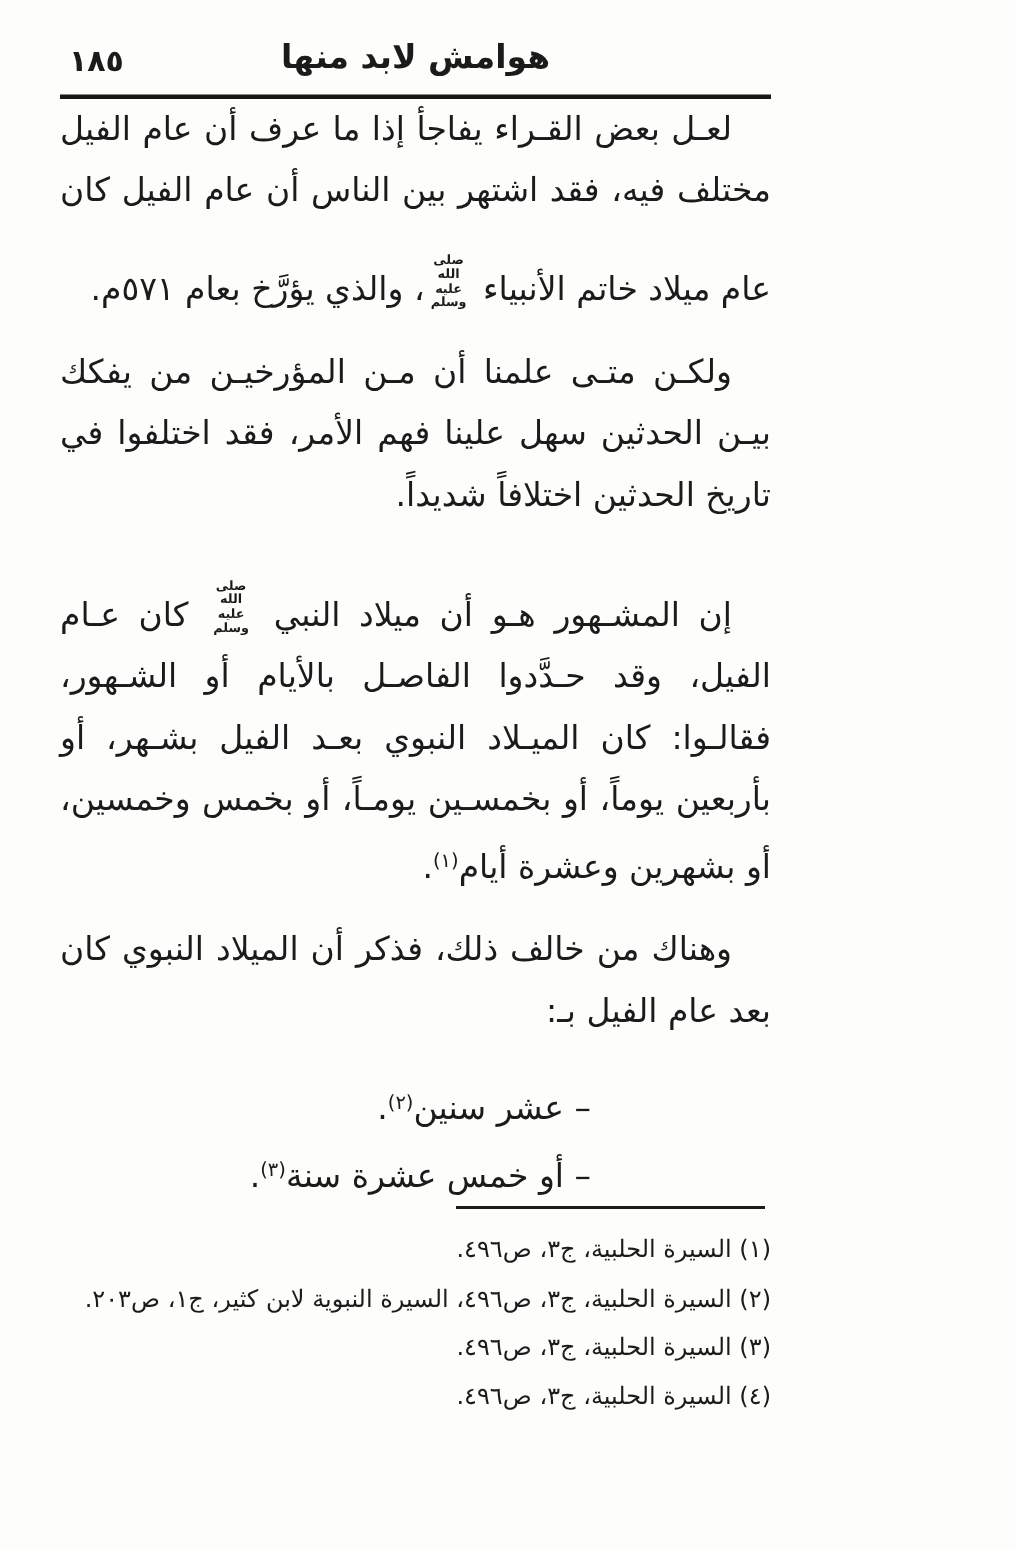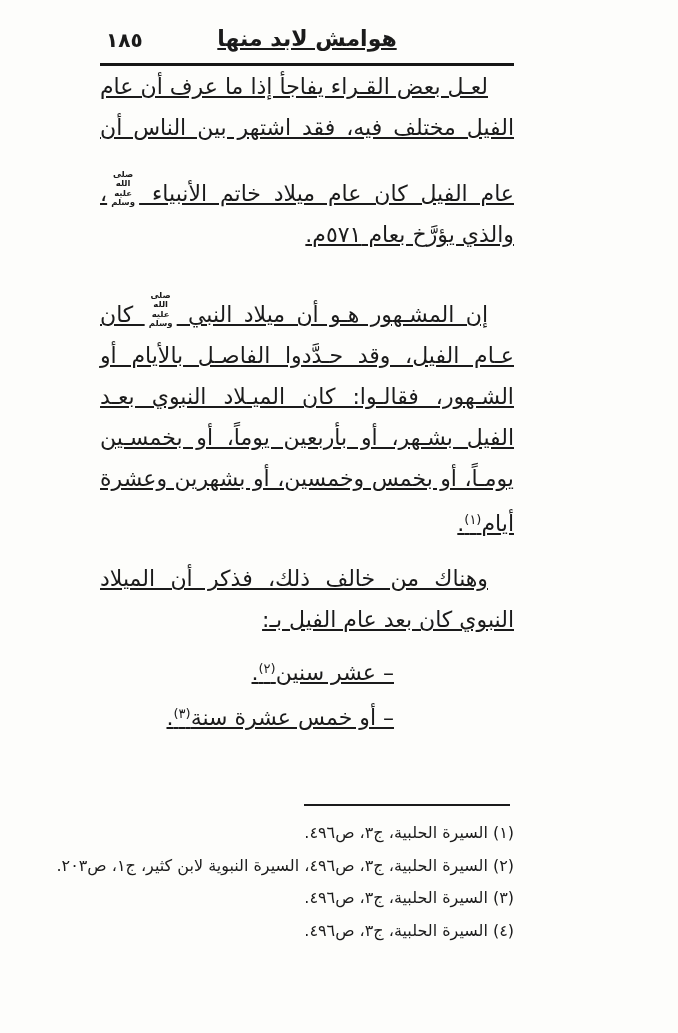--- a/index.html
+++ b/index.html
@@ -7,23 +7,22 @@
     width: 678px; height: 1033px;
     background: #fdfdfb;
     font-family: "DejaVu Sans", sans-serif;
     color: #1b1b1b;
   }
   .page {
     position: relative;
     width: 580px; height: 1033px;
     direction: rtl;
     box-sizing: border-box;
-    padding: 26px 66px 0 100px;
+    padding: 26px 66px 0 40px;
     overflow: hidden;
-    text-decoration: underline;
   }
   
   .header { position: relative; height: 30px; }
   .header-title {
     display: block; text-align: center;
     font-size: 22px; font-weight: bold; letter-spacing: 0.5px;
   }
   .page-num {
     position: absolute; left: 6px; top: 2px;
     font-size: 20px; font-weight: bold;
@@ -36,21 +35,21 @@
     margin: 36px 0 12px 0;
     font-size: 24px; font-weight: bold;
     text-align: right;
   }
   
   .para {
     margin: 0 0 14px 0;
     font-size: 22px; line-height: 41px;
     text-align: justify; text-indent: 26px;
   }
-  .para:last-of-type { margin-bottom: 8px; }
+  .para:last-of-type { margin-bottom: 20px; }
   .fnm { font-size: 13px; vertical-align: 7px; letter-spacing: 0; }
   .honorific {
     display: inline-block; width: 32px;
     font-size: 8.5px; line-height: 1.1; font-weight: bold;
     text-align: center; vertical-align: -4px; text-indent: 0; margin-top: 22px;
   }
   
   .elephant-list { margin: 6px 120px 0 0; padding: 0; list-style: none; }
   .elephant-list li {
     font-size: 22px; line-height: 41px; text-align: right;
@@ -75,20 +74,21 @@
 
   <div class="header">
     <span class="page-num">١٨٥</span>
     <span class="header-title">هوامش لابد منها</span>
   </div>
   <div class="header-rule"></div>
 
 
   <p class="para"><span>لعـل بعض القـراء يفاجأ إذا ما عرف أن عام الفيل مختلف فيه، فقد اشتهر بين الناس أن عام الفيل كان عام ميلاد خاتم الأنبياء </span><span class="honorific">صلى الله عليه وسلم</span><span>، والذي يؤرَّخ بعام ٥٧١م.</span></p>
 
+  <p class="para"><span>ولكـن متـى علمنا أن مـن المؤرخيـن من يفكك بيـن الحدثين سهل علينا فهم الأمر، فقد اختلفوا في تاريخ الحدثين اختلافاً شديداً.</span></p>
 
   <p class="para"><span>إن المشـهور هـو أن ميلاد النبي </span><span class="honorific">صلى الله عليه وسلم</span><span> كان عـام الفيل، وقد حـدَّدوا الفاصـل بالأيام أو الشـهور، فقالـوا: كان الميـلاد النبوي بعـد الفيل بشـهر، أو بأربعين يوماً، أو بخمسـين يومـاً، أو بخمس وخمسين، أو بشهرين وعشرة أيام</span><sup class="fnm">(١)</sup><span>.</span></p>
 
   <p class="para"><span>وهناك من خالف ذلك، فذكر أن الميلاد النبوي كان بعد عام الفيل بـ:</span></p>
 
   <ul class="elephant-list">
     <li><span>– عشر سنين</span><sup class="fnm">(٢)</sup><span>.</span></li>
     <li><span>– أو خمس عشرة سنة</span><sup class="fnm">(٣)</sup><span>.</span></li>
   </ul>
 

